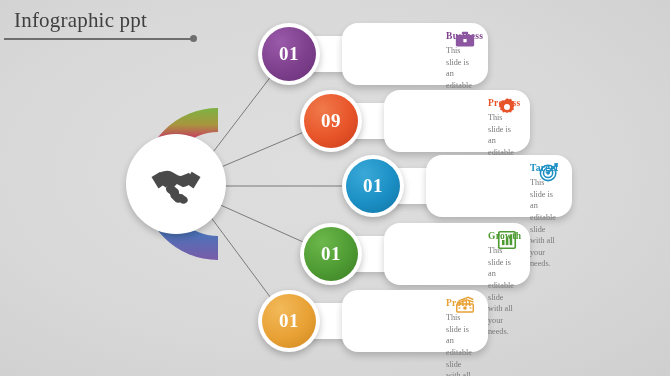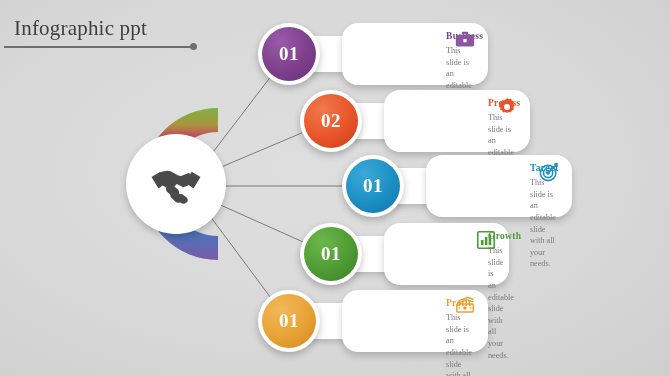--- a/index.html
+++ b/index.html
@@ -19,21 +19,20 @@
     height: 376px;
     background: radial-gradient(ellipse at 45% 45%, #dedede 0%, #d9d9d9 55%, #cfcfcf 100%);
     overflow: hidden;
   }
 
   
   .title-block {
     position: absolute;
     left: 14px;
     top: 8px;
-    margin-top: 8px;
   }
   .title-text {
     font-family: "Liberation Serif", serif;
     font-size: 21px;
     color: #3f3f3f;
     letter-spacing: 0.2px;
     white-space: nowrap;
   }
   .title-rule {
     position: absolute;
@@ -253,21 +252,21 @@
           <path d="M12 2.4 l2.1 1.1 2.3-.5 1 2.1 2.1 1-.5 2.3 1.1 2.1-1.1 2.1.5 2.3-2.1 1-1 2.1-2.3-.5-2.1 1.1-2.1-1.1-2.3.5-1-2.1-2.1-1 .5-2.3L3 12l1.1-2.1-.5-2.3 2.1-1 1-2.1 2.3.5z"></path>
           <circle cx="12" cy="12" r="3.3" fill="#ffffff"></circle>
         </svg>
         <div class="card-heading" style="color:#e8542a; padding-left:104px;">Process</div>
         <div class="card-body" style="padding-left:104px;">This slide is an editable slide
 with all your needs.</div>
       </div>
     </div>
     <div class="badge">
       <div class="badge-disc" style="background: radial-gradient(circle at 34% 28%, #f07a4a 0%, #e8542a 55%, #c63d18 100%);">
-        <span class="badge-num">02</span>
+        <span class="badge-num">09</span>
       </div>
     </div>
   </div>
 
   <div class="row" style="left:342px; top:155px;">
     <div class="stem" style="width:130px;"></div>
     <div class="card" style="left:84px; width:146px;">
       <div class="card-inner">
         <svg class="card-icon" style="right:12px; top:6px;" viewBox="0 0 24 24" xmlns="http://www.w3.org/2000/svg">
           <circle cx="11" cy="13" r="8.4" fill="none" stroke="#1b8fc4" stroke-width="1.7"></circle>
@@ -283,21 +282,21 @@
     </div>
     <div class="badge">
       <div class="badge-disc" style="background: radial-gradient(circle at 34% 28%, #3aa9d8 0%, #1b8fc4 55%, #1173a3 100%);">
         <span class="badge-num">01</span>
       </div>
     </div>
   </div>
 
   <div class="row" style="left:300px; top:223px;">
     <div class="stem" style="width:130px;"></div>
-    <div class="card" style="left:84px; width:125px;">
+    <div class="card" style="left:84px; width:146px;">
       <div class="card-inner">
         <svg class="card-icon" style="right:12px; top:6px;" viewBox="0 0 24 24" xmlns="http://www.w3.org/2000/svg">
           <rect x="3" y="3" width="18" height="18" rx="1.4" fill="none" stroke="#4e9b33" stroke-width="1.8"></rect>
           <rect x="6.5" y="12" width="2.8" height="5.6" fill="#4e9b33"></rect>
           <rect x="10.7" y="8.6" width="2.8" height="9" fill="#4e9b33"></rect>
           <rect x="14.9" y="6" width="2.8" height="11.6" fill="#4e9b33"></rect>
         </svg>
         <div class="card-heading" style="color:#4e9b33; padding-left:104px;">Growth</div>
         <div class="card-body" style="padding-left:104px;">This slide is an editable slide
 with all your needs.</div>

